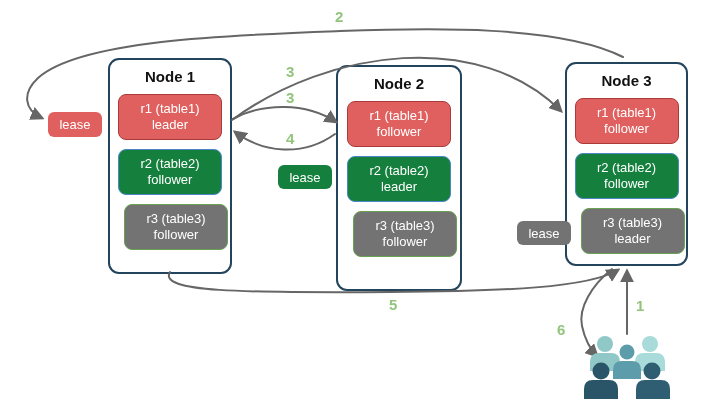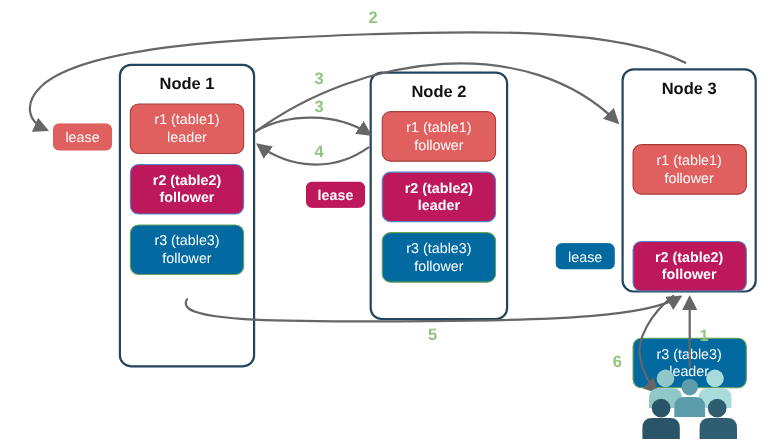--- a/index.html
+++ b/index.html
@@ -17,40 +17,40 @@
     font-weight:bold;font-size:15px;line-height:18px;color:#111111;
     margin:2px 0 8px 0;
   }
   .replica{
     box-sizing:border-box;width:104px;height:46px;border-radius:8px;
     border:1px solid transparent;color:#ffffff;font-size:13px;line-height:16px;
     display:flex;flex-direction:column;align-items:center;justify-content:center;
     text-align:center;margin-bottom:9px;flex:0 0 auto;
   }
   [data-color="red"]{background:#df605e;border-color:#a93c3a;}
-  [data-color="blue"]{background:#be185d;border-color:#4d87c7;font-weight:bold;}
-  [data-color="green"]{background:#0369a1;border-color:#69a352;}
+  [data-color="blue"]{background:#15803d;border-color:#4d87c7;}
+  [data-color="green"]{background:#737373;border-color:#69a352;margin-left:12px;}
   .lease{
     position:absolute;box-sizing:border-box;border-radius:6px;border:1px solid transparent;
     color:#ffffff;font-size:13px;display:flex;align-items:center;justify-content:center;
     z-index:3;
     text-align:center;
   }
   .step{
     position:absolute;color:#93c47d;font-weight:bold;font-size:15px;line-height:15px;
     z-index:3;
   }
   #arrows{position:absolute;left:0;top:0;z-index:2;}
 </style>
 </head>
 <body>
 
 <div id="canvas">
 
-  <div class="node" style="left:108px;top:58px;width:124px;height:276px;">
+  <div class="node" style="left:108px;top:58px;width:124px;height:216px;">
     <div class="node-title">Node 1</div>
     <div class="replica" data-color="red">
       <span>r1 (table1)</span>
       <span>leader</span>
     </div>
     <div class="replica" data-color="blue">
       <span>r2 (table2)</span>
       <span>follower</span>
     </div>
     <div class="replica" data-color="green">
@@ -68,21 +68,21 @@
     <div class="replica" data-color="blue">
       <span>r2 (table2)</span>
       <span>leader</span>
     </div>
     <div class="replica" data-color="green">
       <span>r3 (table3)</span>
       <span>follower</span>
     </div>
   </div>
 
-  <div class="node" style="left:565px;top:62px;width:123px;height:204px;gap:33px;">
+  <div class="node" style="left:565px;top:62px;width:123px;height:204px;">
     <div class="node-title">Node 3</div>
     <div class="replica" data-color="red">
       <span>r1 (table1)</span>
       <span>follower</span>
     </div>
     <div class="replica" data-color="blue">
       <span>r2 (table2)</span>
       <span>follower</span>
     </div>
     <div class="replica" data-color="green">

